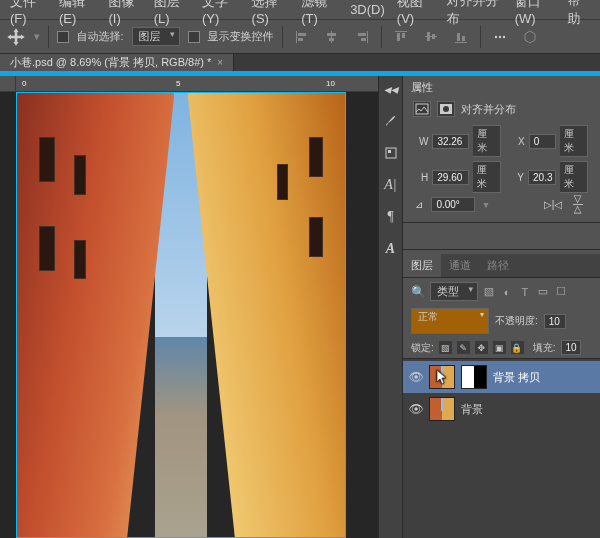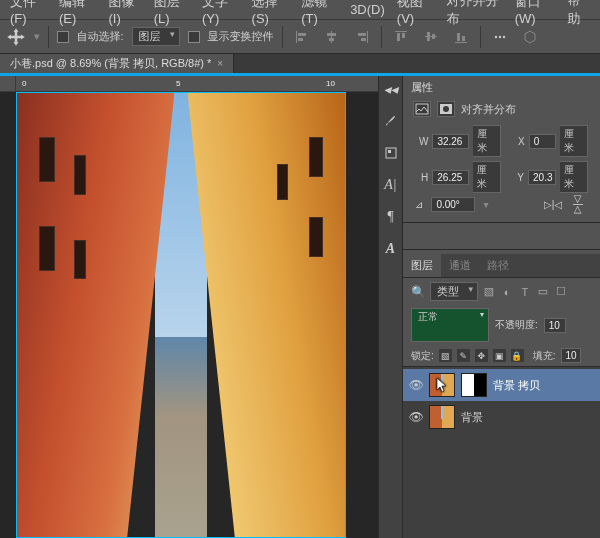--- a/index.html
+++ b/index.html
@@ -7,21 +7,21 @@
   .menubar { background: #535353; padding: 2px 4px; display: flex; gap: 0; border-bottom: 1px solid #383838; height: 20px; align-items: center; }
   .menubar span { padding: 11px 6px; cursor: default; font-size: 13px; }
   .toolbar { background: #535353; display: flex; align-items: center; gap: 8px; padding: 4px 6px; border-bottom: 1px solid #2a2a2a; height: 34px; }
   .tool-icon { width: 20px; height: 20px; display: flex; align-items: center; justify-content: center; }
   .checkbox { width: 12px; height: 12px; border: 1px solid #888; background: #3a3a3a; display: inline-block; }
   .dropdown { background: #3a3a3a; border: 1px solid #666; padding: 1px 18px 1px 6px; position: relative; font-size: 11px; }
   .dropdown::after { content: "▾"; position: absolute; right: 4px; top: 1px; font-size: 9px; color: #aaa; }
   .sep { width: 1px; height: 22px; background: #383838; }
   .icon-btn { width: 22px; height: 22px; display: flex; align-items: center; justify-content: center; color: #ccc; }
   .icon-btn svg { width: 16px; height: 16px; }
-  .tabbar { background: #3a3a3a; display: flex; border-bottom: 3px solid #0ea5e9; height: 22px; }
+  .tabbar { background: #3a3a3a; display: flex; border-bottom: 5px solid #0ea5e9; height: 22px; }
   .tab { background: #535353; padding: 3px 10px; font-size: 11px; color: #ddd; display: flex; align-items: center; gap: 6px; border-right: 1px solid #2a2a2a; }
   .tab .close { font-size: 10px; color: #aaa; }
   .main { display: flex; height: calc(538px - 20px - 34px - 22px); }
   .ruler-corner { width: 16px; height: 16px; background: #535353; border-right: 1px solid #3a3a3a; border-bottom: 1px solid #3a3a3a; }
   .ruler-h { height: 16px; background: #535353; border-bottom: 1px solid #3a3a3a; position: relative; overflow: hidden; }
   .ruler-v { width: 16px; background: #535353; border-right: 1px solid #3a3a3a; position: relative; overflow: hidden; }
   .ruler-h .tick, .ruler-v .tick { position: absolute; color: #eee; font-size: 8px; }
   .canvas-area { flex: 1; background: #262626; position: relative; overflow: hidden; }
   .canvas-wrap { display: flex; height: 100%; }
   .canvas-left { display: flex; flex-direction: column; }
@@ -46,21 +46,21 @@
   .val-row label { color: #ccc; width: 14px; text-align: right; }
   .val-input { background: #3a3a3a; border: 1px solid #666; padding: 1px 4px; width: 38px; font-size: 10px; color: #eee; }
   .unit { background: #3a3a3a; border: 1px solid #666; border-left: none; padding: 1px 4px; font-size: 10px; color: #ccc; }
   .divider { height: 1px; background: #2a2a2a; margin: 4px 0; }
   .layer-tabs { display: flex; border-bottom: 1px solid #2a2a2a; background: #424242; }
   .layer-tabs span { padding: 4px 8px; font-size: 11px; color: #888; }
   .layer-tabs span.active { background: #535353; color: #ddd; }
   .filter-row { display: flex; align-items: center; gap: 4px; padding: 4px 8px; }
   .filter-row .ic { width: 14px; height: 14px; display: flex; align-items: center; justify-content: center; color: #aaa; font-size: 11px; }
   .blend-row { display: flex; align-items: center; gap: 6px; padding: 3px 8px; font-size: 10px; }
-  .blend-dd { background: #14532d; border: 1px solid #666; padding: 1px 18px 17px 6px; position: relative; flex: 0 0 78px; }
+  .blend-dd { background: #a16207; border: 1px solid #666; padding: 1px 18px 9px 6px; position: relative; flex: 0 0 78px; }
   .blend-dd::after { content: "▾"; position: absolute; right: 4px; top: 1px; font-size: 8px; }
   .lock-row { display: flex; align-items: center; gap: 5px; padding: 3px 8px; font-size: 10px; color: #ccc; }
   .lock-row .lic { width: 13px; height: 13px; background: #3a3a3a; display: flex; align-items: center; justify-content: center; font-size: 9px; }
   .layers { background: #3f3f3f; flex: 1; border-top: 1px solid #2a2a2a; padding: 2px 0; }
   .layer { display: flex; align-items: center; gap: 6px; padding: 4px 6px; }
   .layer.sel { background: #5a7aa5; color: #fff; }
   .eye { width: 14px; height: 14px; display: flex; align-items: center; justify-content: center; font-size: 12px; color: #ccc; }
   .thumb { width: 26px; height: 24px; background: #888; border: 1px solid #222; position: relative; overflow: hidden; }
   .thumb.mask { background: linear-gradient(to right, #fff 50%, #000 50%); }
   .thumb .mini-l { position: absolute; left:0; top:0; width:50%; height:100%; background:#c06030; }
@@ -244,21 +244,21 @@
       <div class="val-row">
         <label>W</label>
         <span class="val-input">32.26</span>
           <span class="unit">厘米</span>
         <label style="margin-left:6px">X</label>
         <span class="val-input" style="width:28px">0</span>
           <span class="unit">厘米</span>
       </div>
       <div class="val-row">
         <label>H</label>
-        <span class="val-input">26.25</span>
+        <span class="val-input">29.60</span>
           <span class="unit">厘米</span>
         <label style="margin-left:6px">Y</label>
         <span class="val-input" style="width:28px">20.3</span>
           <span class="unit">厘米</span>
       </div>
       <div class="val-row" style="gap:8px">
         <span>⊿</span>
         <span class="val-input" style="width:44px">0.00°</span>
         <span style="color:#888">▾</span>
         <span style="margin-left:auto">▷|◁</span>

